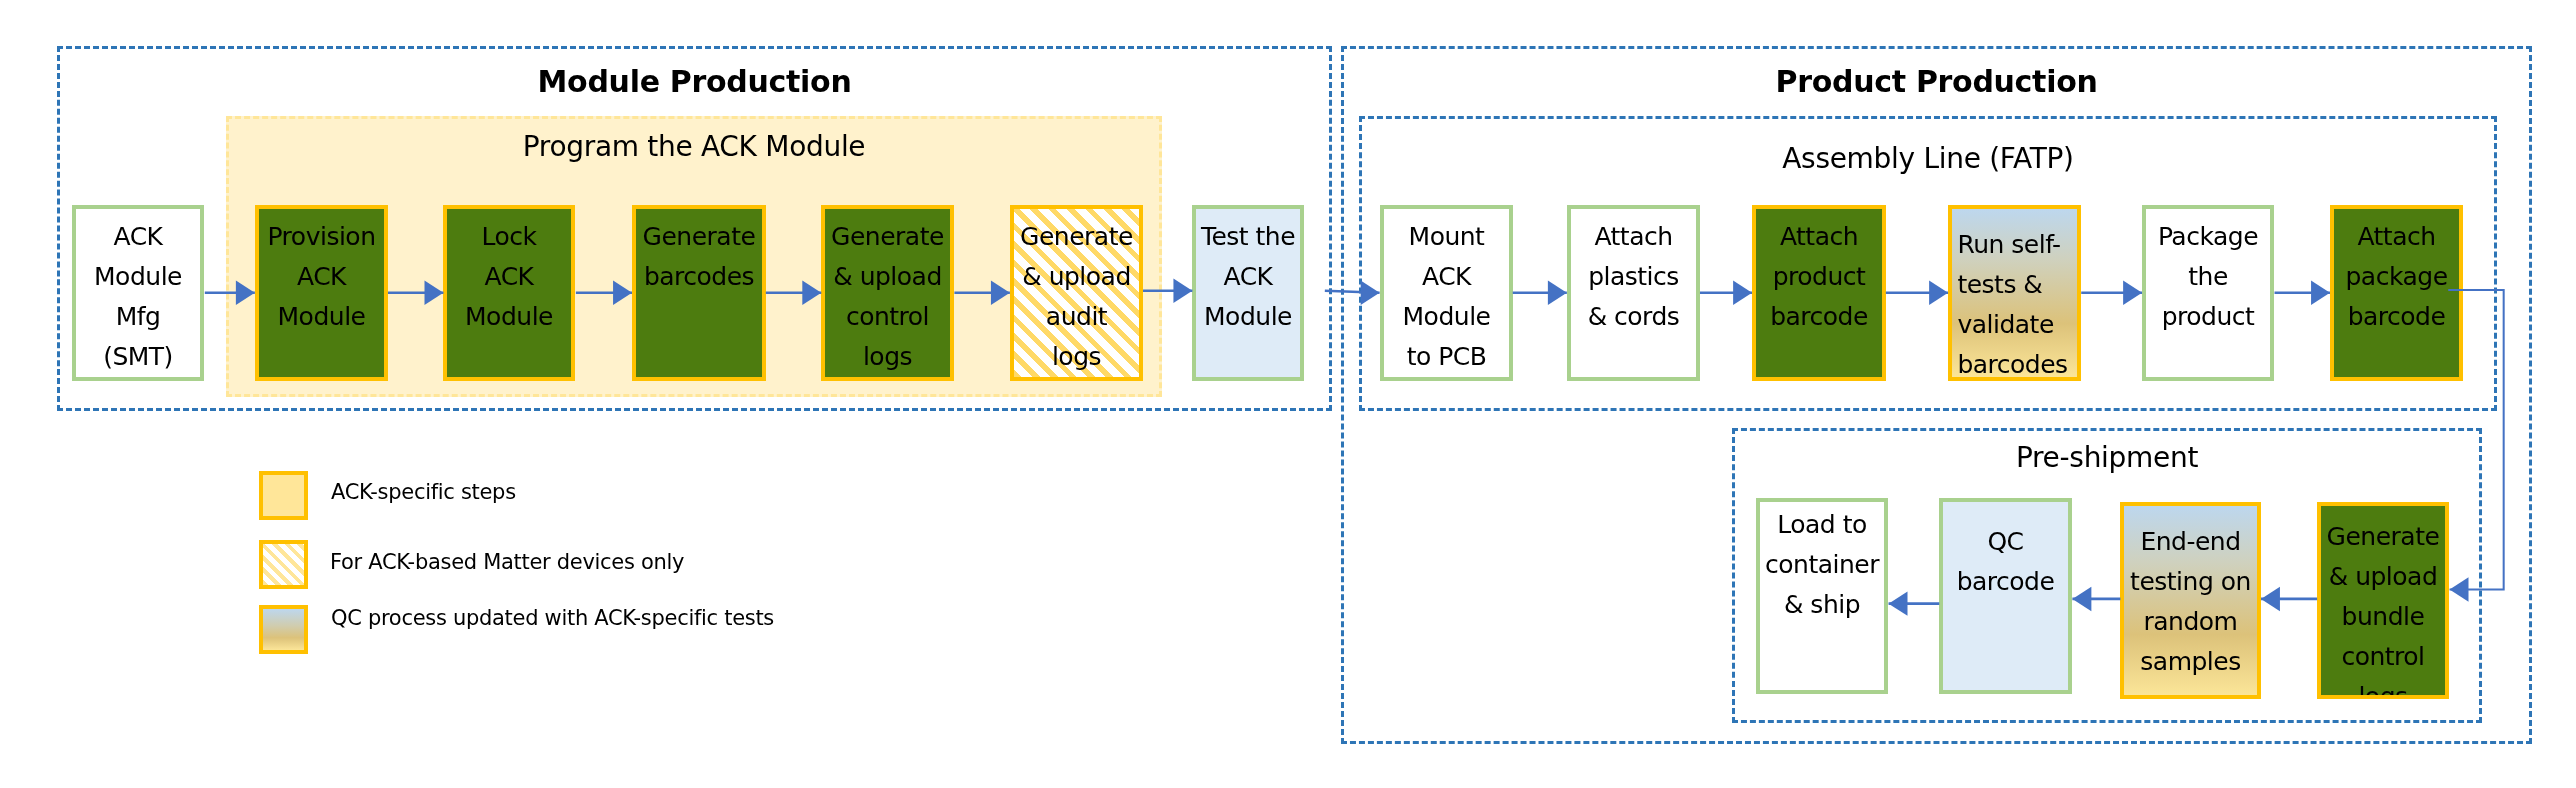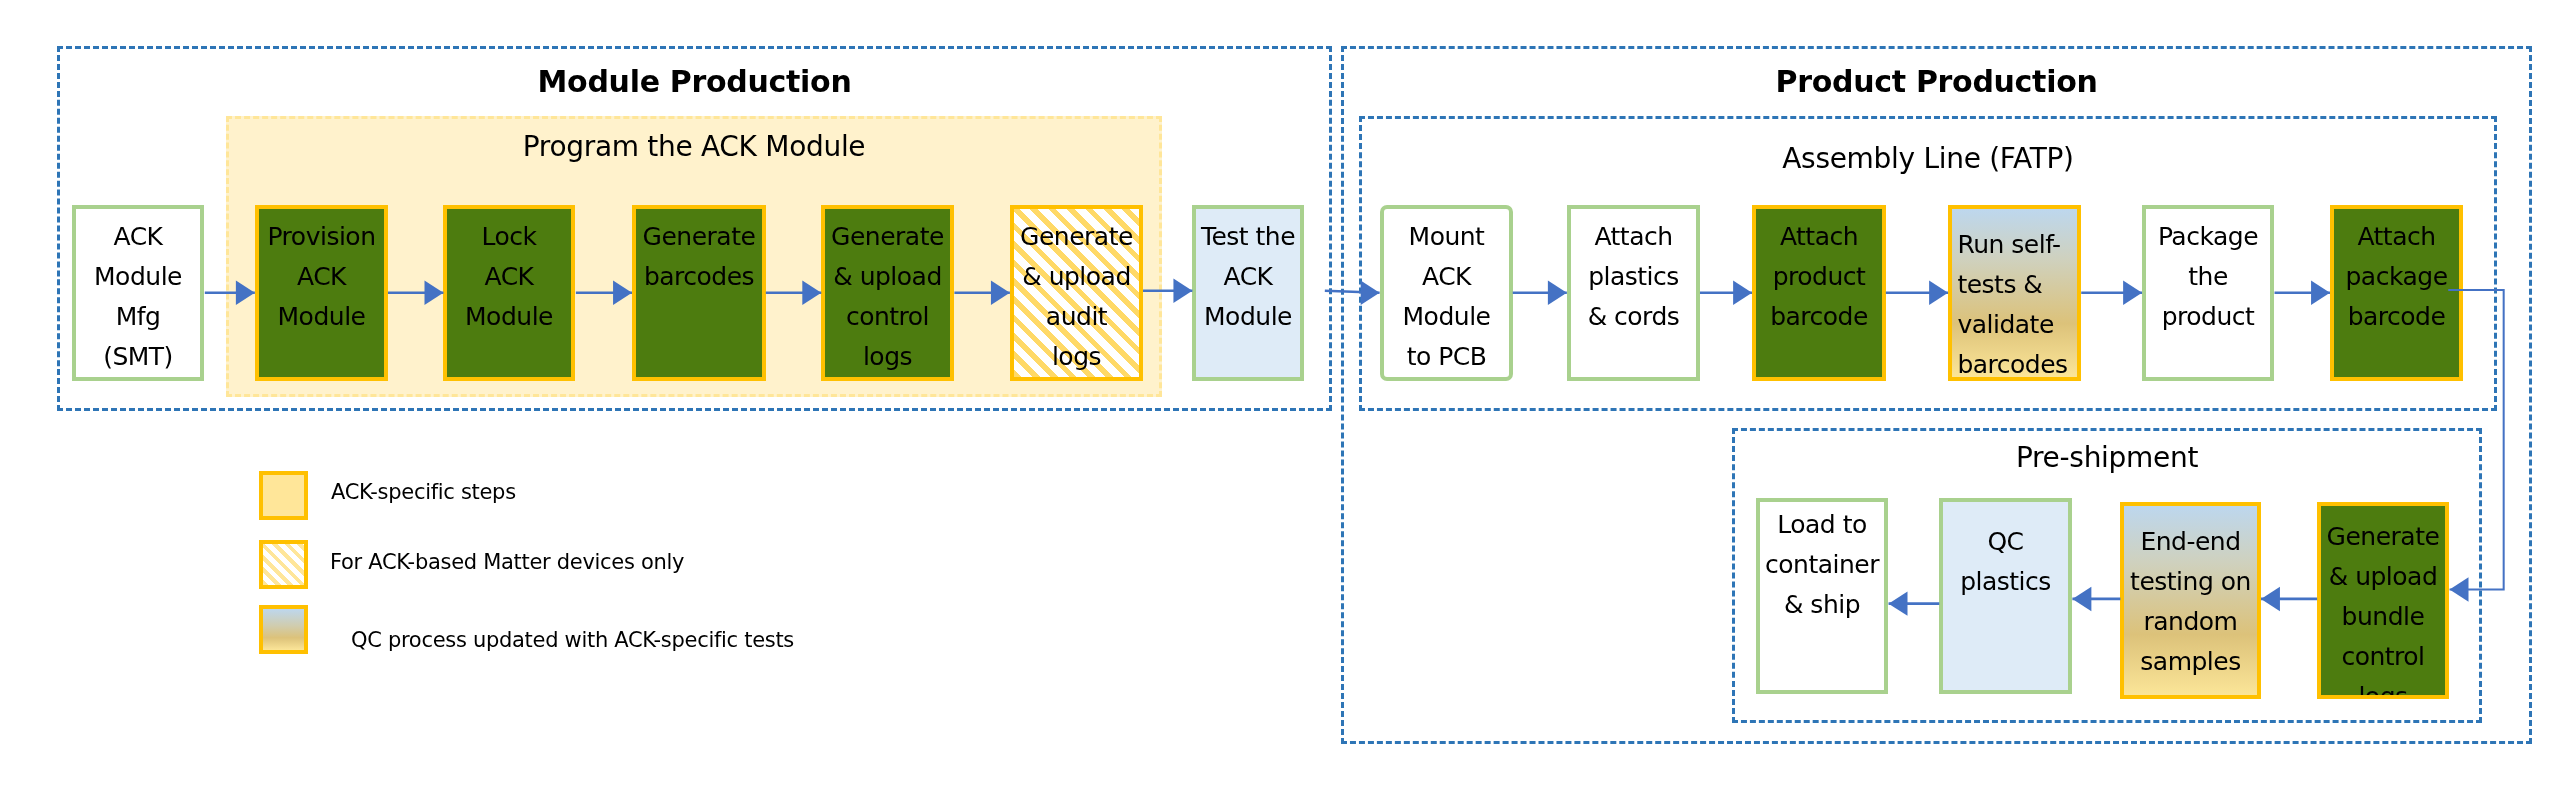--- a/index.html
+++ b/index.html
@@ -62,21 +62,21 @@
 Module</div>
 
 <div class="abs dash-blue" style="left:1341px; top:46px; width:1191px; height:698px;">
   <div class="section-title" style="top:15px;">Product Production</div>
 </div>
 
 <div class="abs dash-blue" style="left:1359px; top:116px; width:1138px; height:295px;">
   <div class="sub-title" style="top:23px;">Assembly Line (FATP)</div>
 </div>
 
-<div class="step plain" style="left:1380px; top:205px; width:133px; height:176px;border-radius:7px;">Mount
+<div class="step plain" style="left:1380px; top:205px; width:133px; height:176px;">Mount
 ACK
 Module
 to PCB</div>
 <div class="step plain" style="left:1567px; top:205px; width:133px; height:176px;">Attach
 plastics
 &amp; cords</div>
 <div class="step ack" style="left:1752px; top:205px; width:134px; height:176px;">Attach
 product
 barcode</div>
 <div class="step qcgrad" style="left:1948px; top:205px; width:133px; height:176px; padding-top:16px; text-align:left; padding-left:5.4px;">Run self-
@@ -91,21 +91,21 @@
 barcode</div>
 
 <div class="abs dash-blue" style="left:1732px; top:428px; width:750px; height:295px;">
   <div class="sub-title" style="top:9.5px;">Pre-shipment</div>
 </div>
 
 <div class="step plain" style="left:1756px; top:498px; width:132px; height:196px; padding-top:2.7px;">Load to
 container
 &amp; ship</div>
 <div class="step test" style="left:1939px; top:498px; width:133px; height:196px; padding-top:20px;">QC
-plastics</div>
+barcode</div>
 <div class="step qcgrad" style="left:2120px; top:502px; width:141px; height:197px; padding-top:16px;">End-end
 testing on
 random
 samples</div>
 <div class="step ack" style="left:2317px; top:502px; width:132px; height:197px; padding-top:10.8px;">Generate
 &amp; upload
 bundle
 control
 logs</div>
 
@@ -158,15 +158,15 @@
 </svg>
 
 <div class="abs" style="left:257px; top:470px; width:608px; height:196px;">
   <div class="legend-swatch" style="left:2px; top:0.7px; background:#ffe699;"></div>
   <div class="legend-label" style="left:74px; top:9.5px;">ACK-specific steps</div>
 
   <div class="legend-swatch" style="left:2px; top:70px; background:repeating-linear-gradient(45deg, #ffe699 0px, #ffe699 4px, #ffffff 4px, #ffffff 8.8px);"></div>
   <div class="legend-label" style="left:73px; top:80px;">For ACK-based Matter devices only</div>
 
   <div class="legend-swatch" style="left:2px; top:135px; background:linear-gradient(to bottom, #bdd7ee 0%, #d0cdb0 40%, #dcc27a 70%, #fbe598 100%);"></div>
-  <div class="legend-label" style="left:74px; top:158px;margin-left:20px;">QC process updated with ACK-specific tests</div>
+  <div class="legend-label" style="left:74px; top:136px;">QC process updated with ACK-specific tests</div>
 </div>
 
 
 </body></html>

